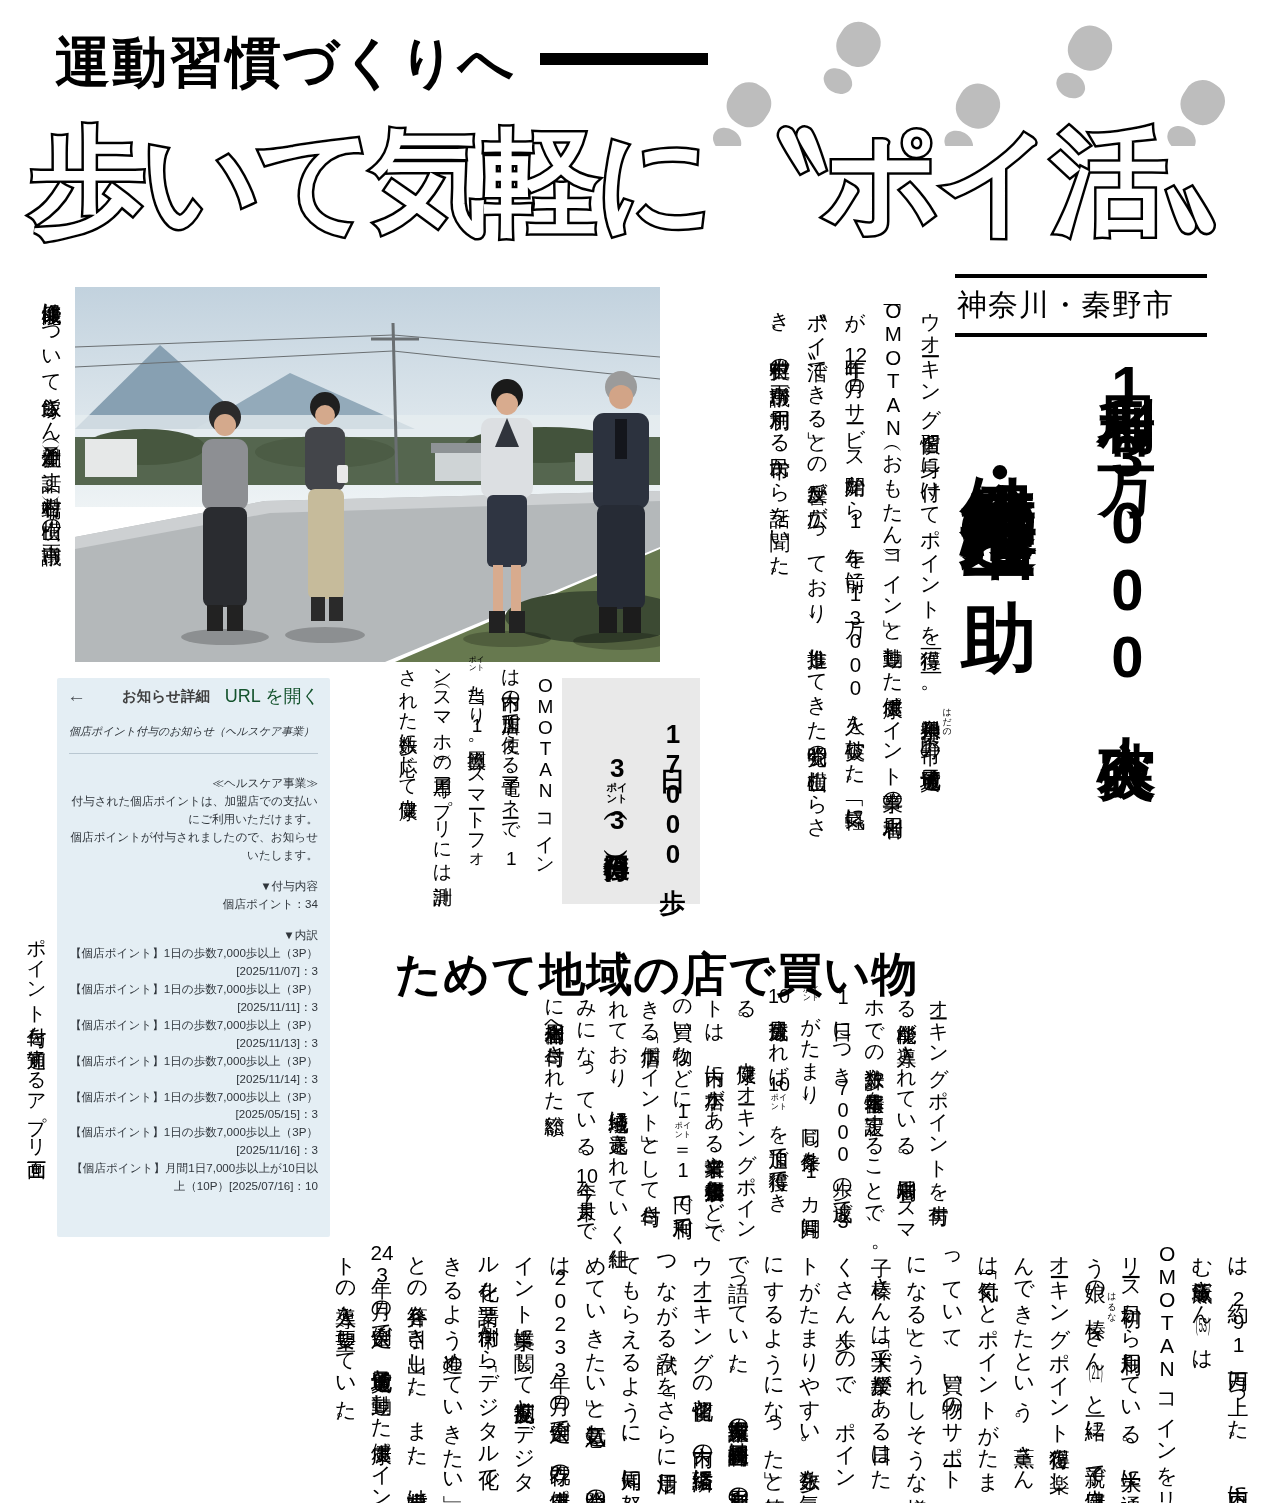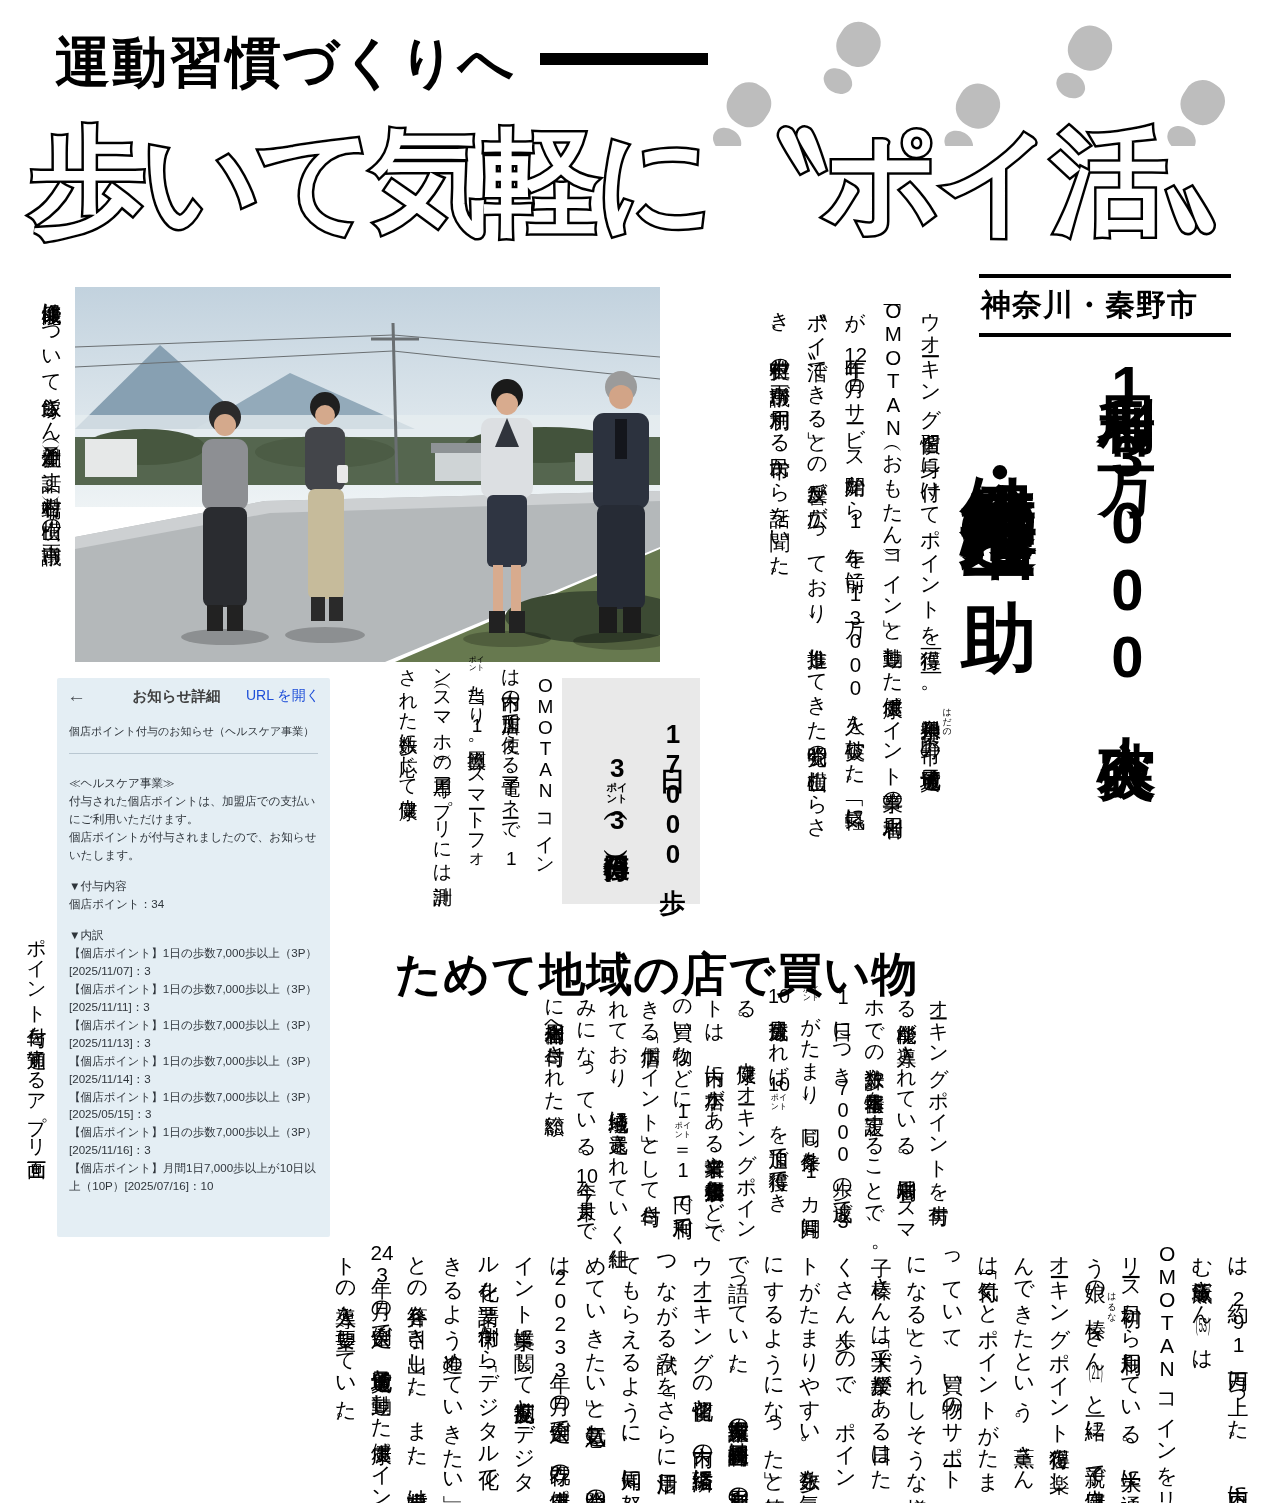--- a/index.html
+++ b/index.html
@@ -20,33 +20,33 @@
         -webkit-text-stroke:5px #000;paint-order:stroke fill;}
   
   .footprints{position:absolute;left:682px;top:6px;}
   
   .photo{position:absolute;left:75px;top:287px;width:585px;height:375px;}
   .photo-caption{left:8px;top:288px;width:58px;height:382px;font-size:20px;line-height:1.42;letter-spacing:.5px;}
   
   .lead{left:700px;top:298px;width:252px;height:545px;font-size:20.5px;line-height:1.84;letter-spacing:.5px;}
   
   .loc-tag{position:absolute;left:955px;top:274px;width:248px;border-top:4px solid #000;border-bottom:4px solid #000;
-        padding:7px 2px;font-size:30px;font-weight:700;letter-spacing:1px;margin-left:24px;}
+        padding:7px 2px;font-size:30px;font-weight:400;letter-spacing:1px;}
   .hl-sub{left:1088px;top:348px;height:732px;font-size:58px;font-weight:900;letter-spacing:2px;}
   .hl-main{left:948px;top:416px;height:834px;font-size:76px;font-weight:700;letter-spacing:4px;
         font-family:"Liberation Serif",serif;}
   
   .appshot{position:absolute;left:57px;top:678px;width:273px;height:559px;background:#e4eef4;border-radius:2px;}
   .app-header{display:flex;align-items:center;height:36px;padding:0 10px;}
   .app-back{font-size:19px;color:#4a4f55;width:40px;}
   .app-header-title{flex:1;text-align:center;font-size:14.5px;font-weight:700;color:#404040;}
-  .app-url{font-size:14px;color:#1d4ed8;}
-  .app-title{padding:10px 12px 0;font-size:11px;color:#2f353b;white-space:nowrap;}
+  .app-url{font-size:18px;color:#14532d;}
+  .app-title{padding:10px 12px 0;font-size:11px;color:#2f353b;white-space:nowrap;font-style:italic;}
   .app-rule{border-top:1px solid #b9c7d1;margin:14px 12px 20px;}
-  .app-body{padding:0 12px;font-size:11.6px;line-height:1.55;color:#2f353b;}
+  .app-body{padding:0 12px;font-size:11.6px;line-height:1.55;color:#2f353b;text-align:right;}
   .app-line{min-height:1em;}
   .app-line.spacer{height:13px;}
   .app-caption{left:12px;top:924px;width:36px;height:318px;font-size:19.5px;line-height:1.2;}
   
   .para-a{left:352px;top:656px;width:210px;height:226px;font-size:19px;line-height:1.8;}
   .graybox{left:562px;top:678px;width:138px;height:226px;background:#e9e9e9;
         font-size:26px;font-weight:800;line-height:2.15;white-space:pre-wrap;
         padding-top:6px;box-sizing:border-box;text-align:center;}
   .mid-headline{position:absolute;left:395px;top:944px;font-size:46px;font-weight:800;letter-spacing:1px;white-space:nowrap;}
   .para-b{left:345px;top:986px;width:610px;height:250px;font-size:20px;line-height:1.6;}

